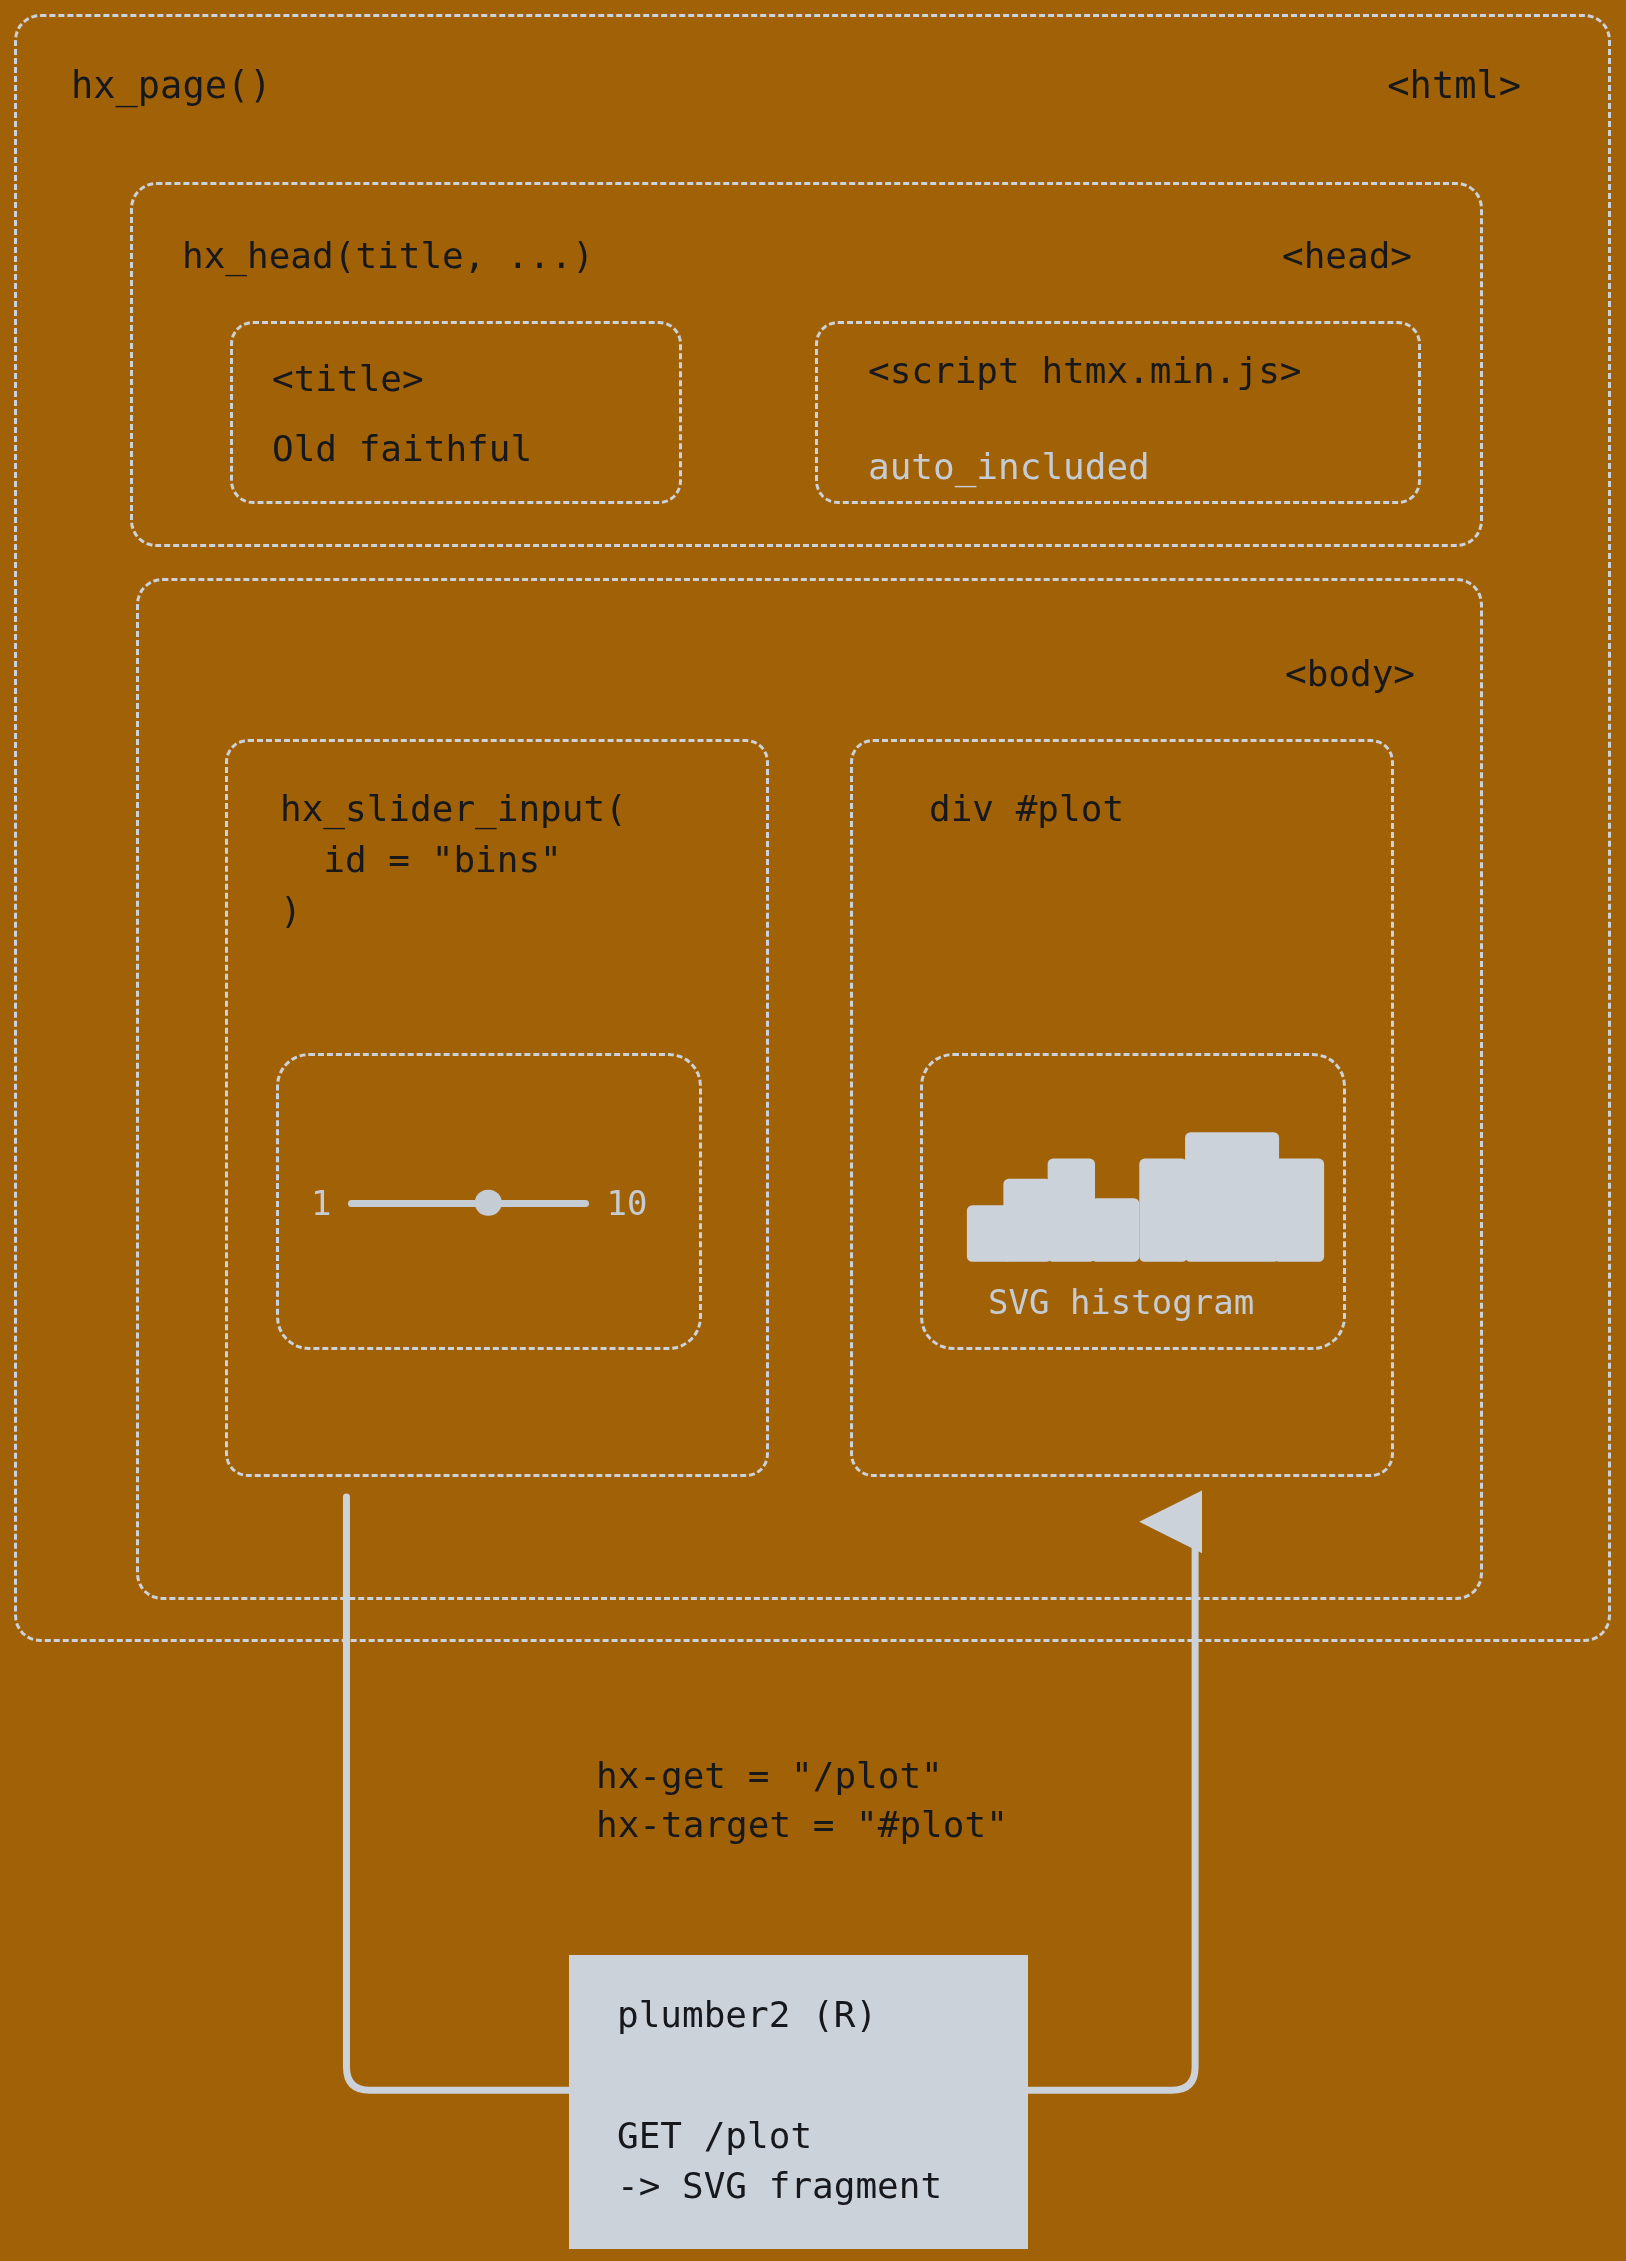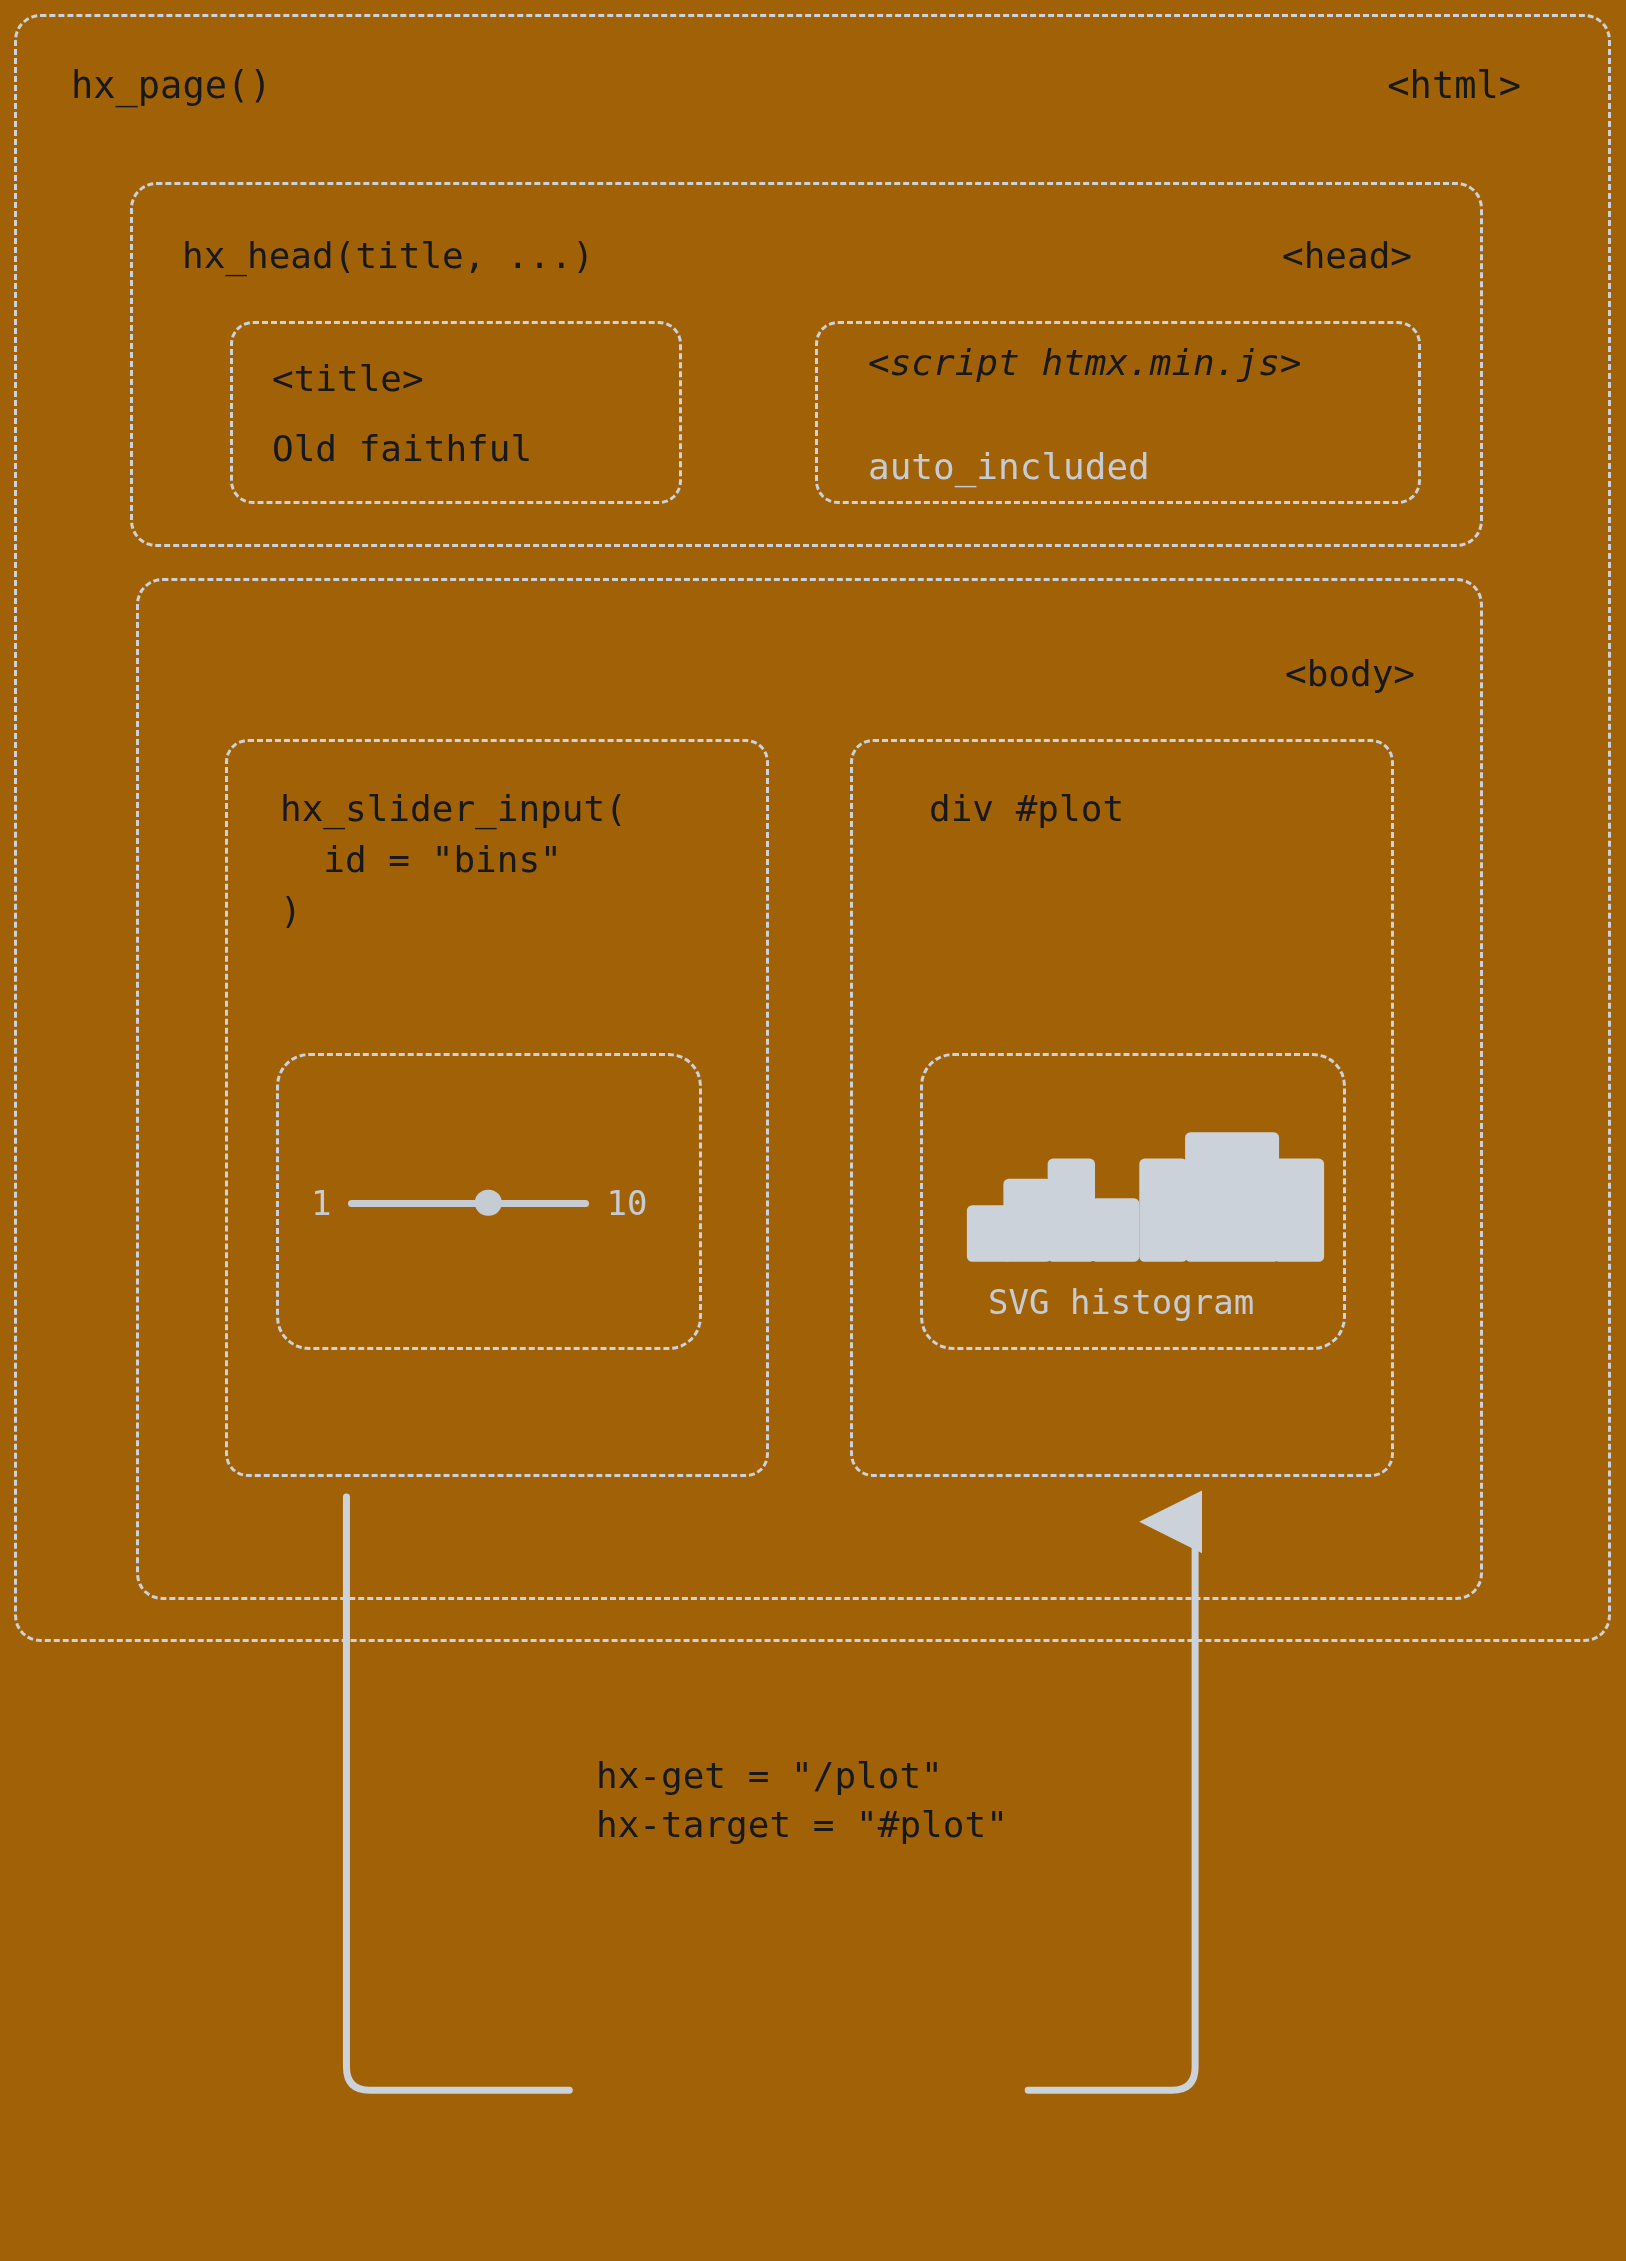--- a/index.html
+++ b/index.html
@@ -131,21 +131,21 @@
 
   <div class="dbox" style="left:130px; top:182px; width:1353px; height:365px;"></div>
   <div class="lbl f46" style="left:182px; top:233px;">hx_head(title, ...)</div>
   <div class="lbl f46 tag" style="left:1249px; top:233px; width:163px; text-align:right;">&lt;head&gt;</div>
 
   <div class="dbox-inner" style="left:230px; top:321px; width:452px; height:183px;"></div>
   <div class="lbl f46" style="left:272px; top:356px;">&lt;title&gt;</div>
   <div class="lbl f46" style="left:272px; top:426px;text-align:center;">Old faithful</div>
 
   <div class="dbox-inner" style="left:815px; top:321px; width:606px; height:183px;"></div>
-  <div class="lbl f46" style="left:868px; top:340px;font-style:italic;">&lt;script htmx.min.js&gt;</div>
+  <div class="lbl f46" style="left:868px; top:348px;">&lt;script htmx.min.js&gt;</div>
   <div class="lbl f46 muted" style="left:868px; top:444px;">auto_included</div>
 
   <div class="dbox" style="left:136px; top:578px; width:1347px; height:1022px;"></div>
   <div class="lbl f46 tag" style="left:1252px; top:651px; width:163px; text-align:right;">&lt;body&gt;</div>
 
   <div class="dbox-inner" style="left:225px; top:739px; width:544px; height:738px;"></div>
   <div class="lbl f46" style="left:280px; top:786px;">hx_slider_input(</div>
   <div class="lbl f46" style="left:280px; top:837px;">  id = "bins"</div>
   <div class="lbl f46" style="left:280px; top:888px;">)</div>
 
@@ -175,15 +175,20 @@
         <rect x="400" y="52" width="65" height="133" rx="7"></rect>
       </g>
     </svg>
   </div>
 
   <div class="lbl f44 muted" style="left:988px; top:1280px;">SVG histogram</div>
 
   <div class="lbl f46" style="left:596px; top:1753px;">hx-get = "/plot"</div>
   <div class="lbl f46" style="left:596px; top:1802px;">hx-target = "#plot"</div>
 
+  <div id="plumber-box" style="left:569px; top:1955px; width:459px; height:294px;">
+    <span class="plabel" style="left:48px; top:36px;">plumber2 (R)</span>
+    <span class="plabel" style="left:48px; top:157px;">GET /plot</span>
+    <span class="plabel" style="left:48px; top:207px;">-&gt; SVG fragment</span>
+  </div>
 
 </div>
 
 
 </body></html>

